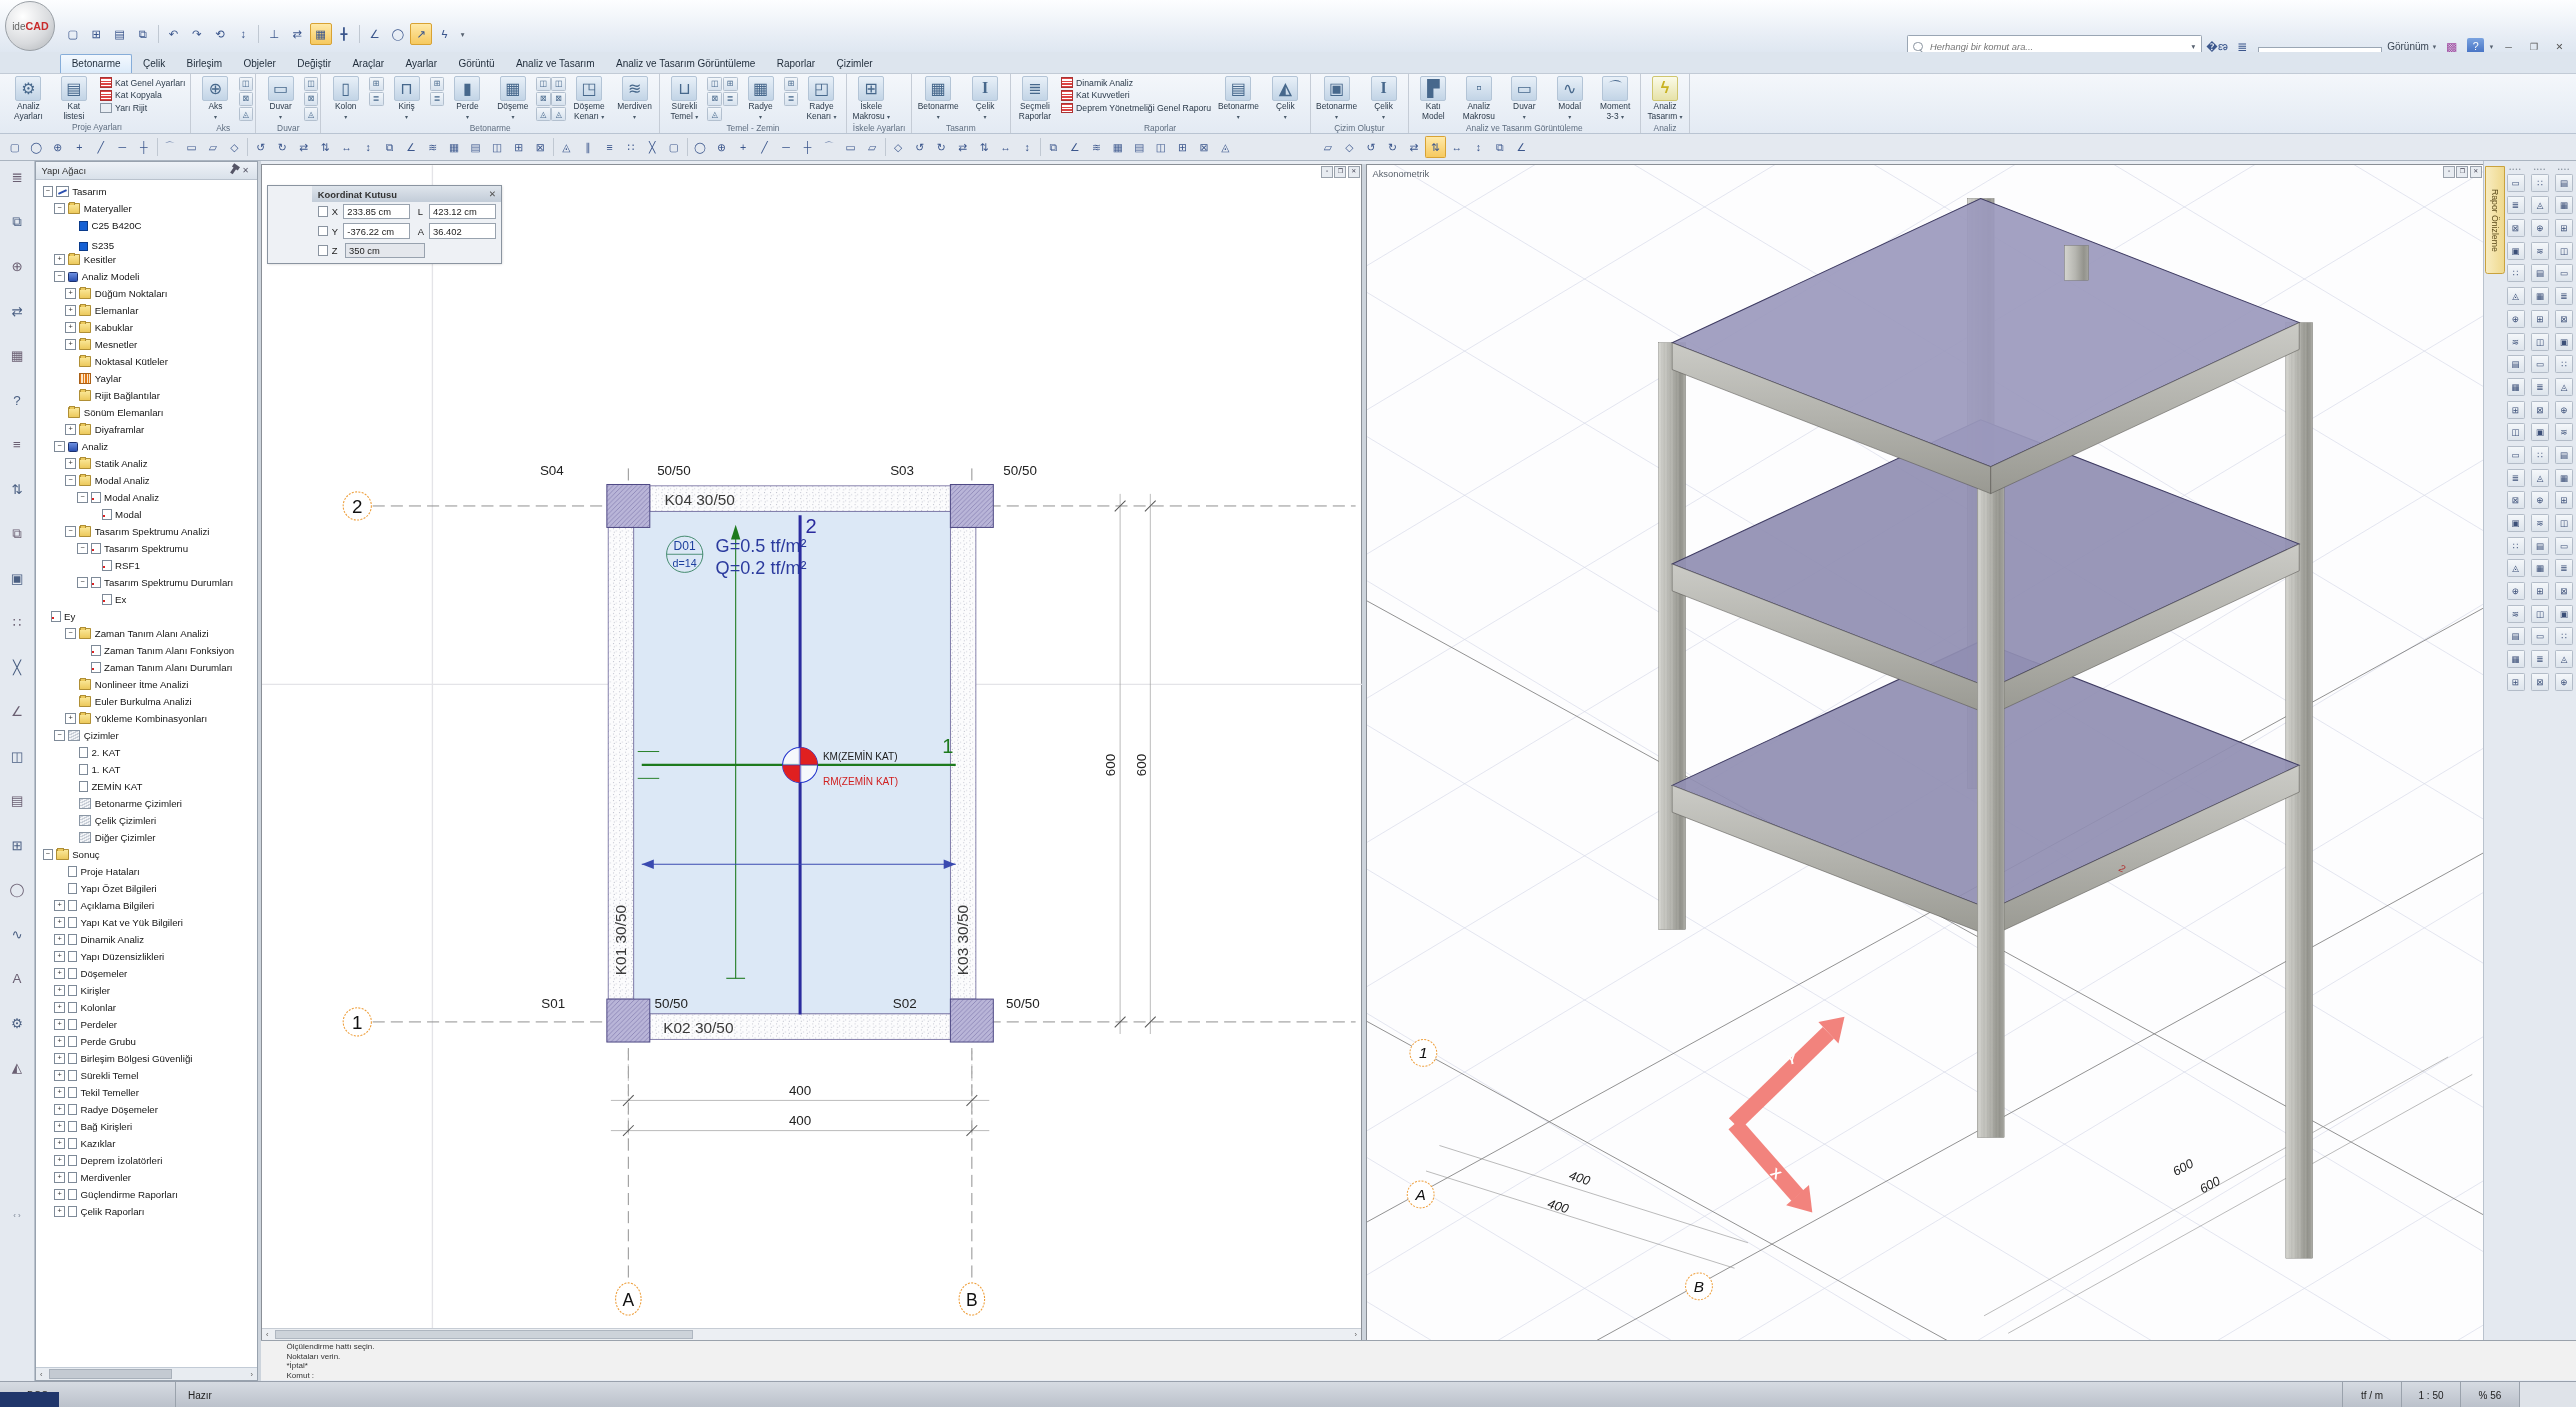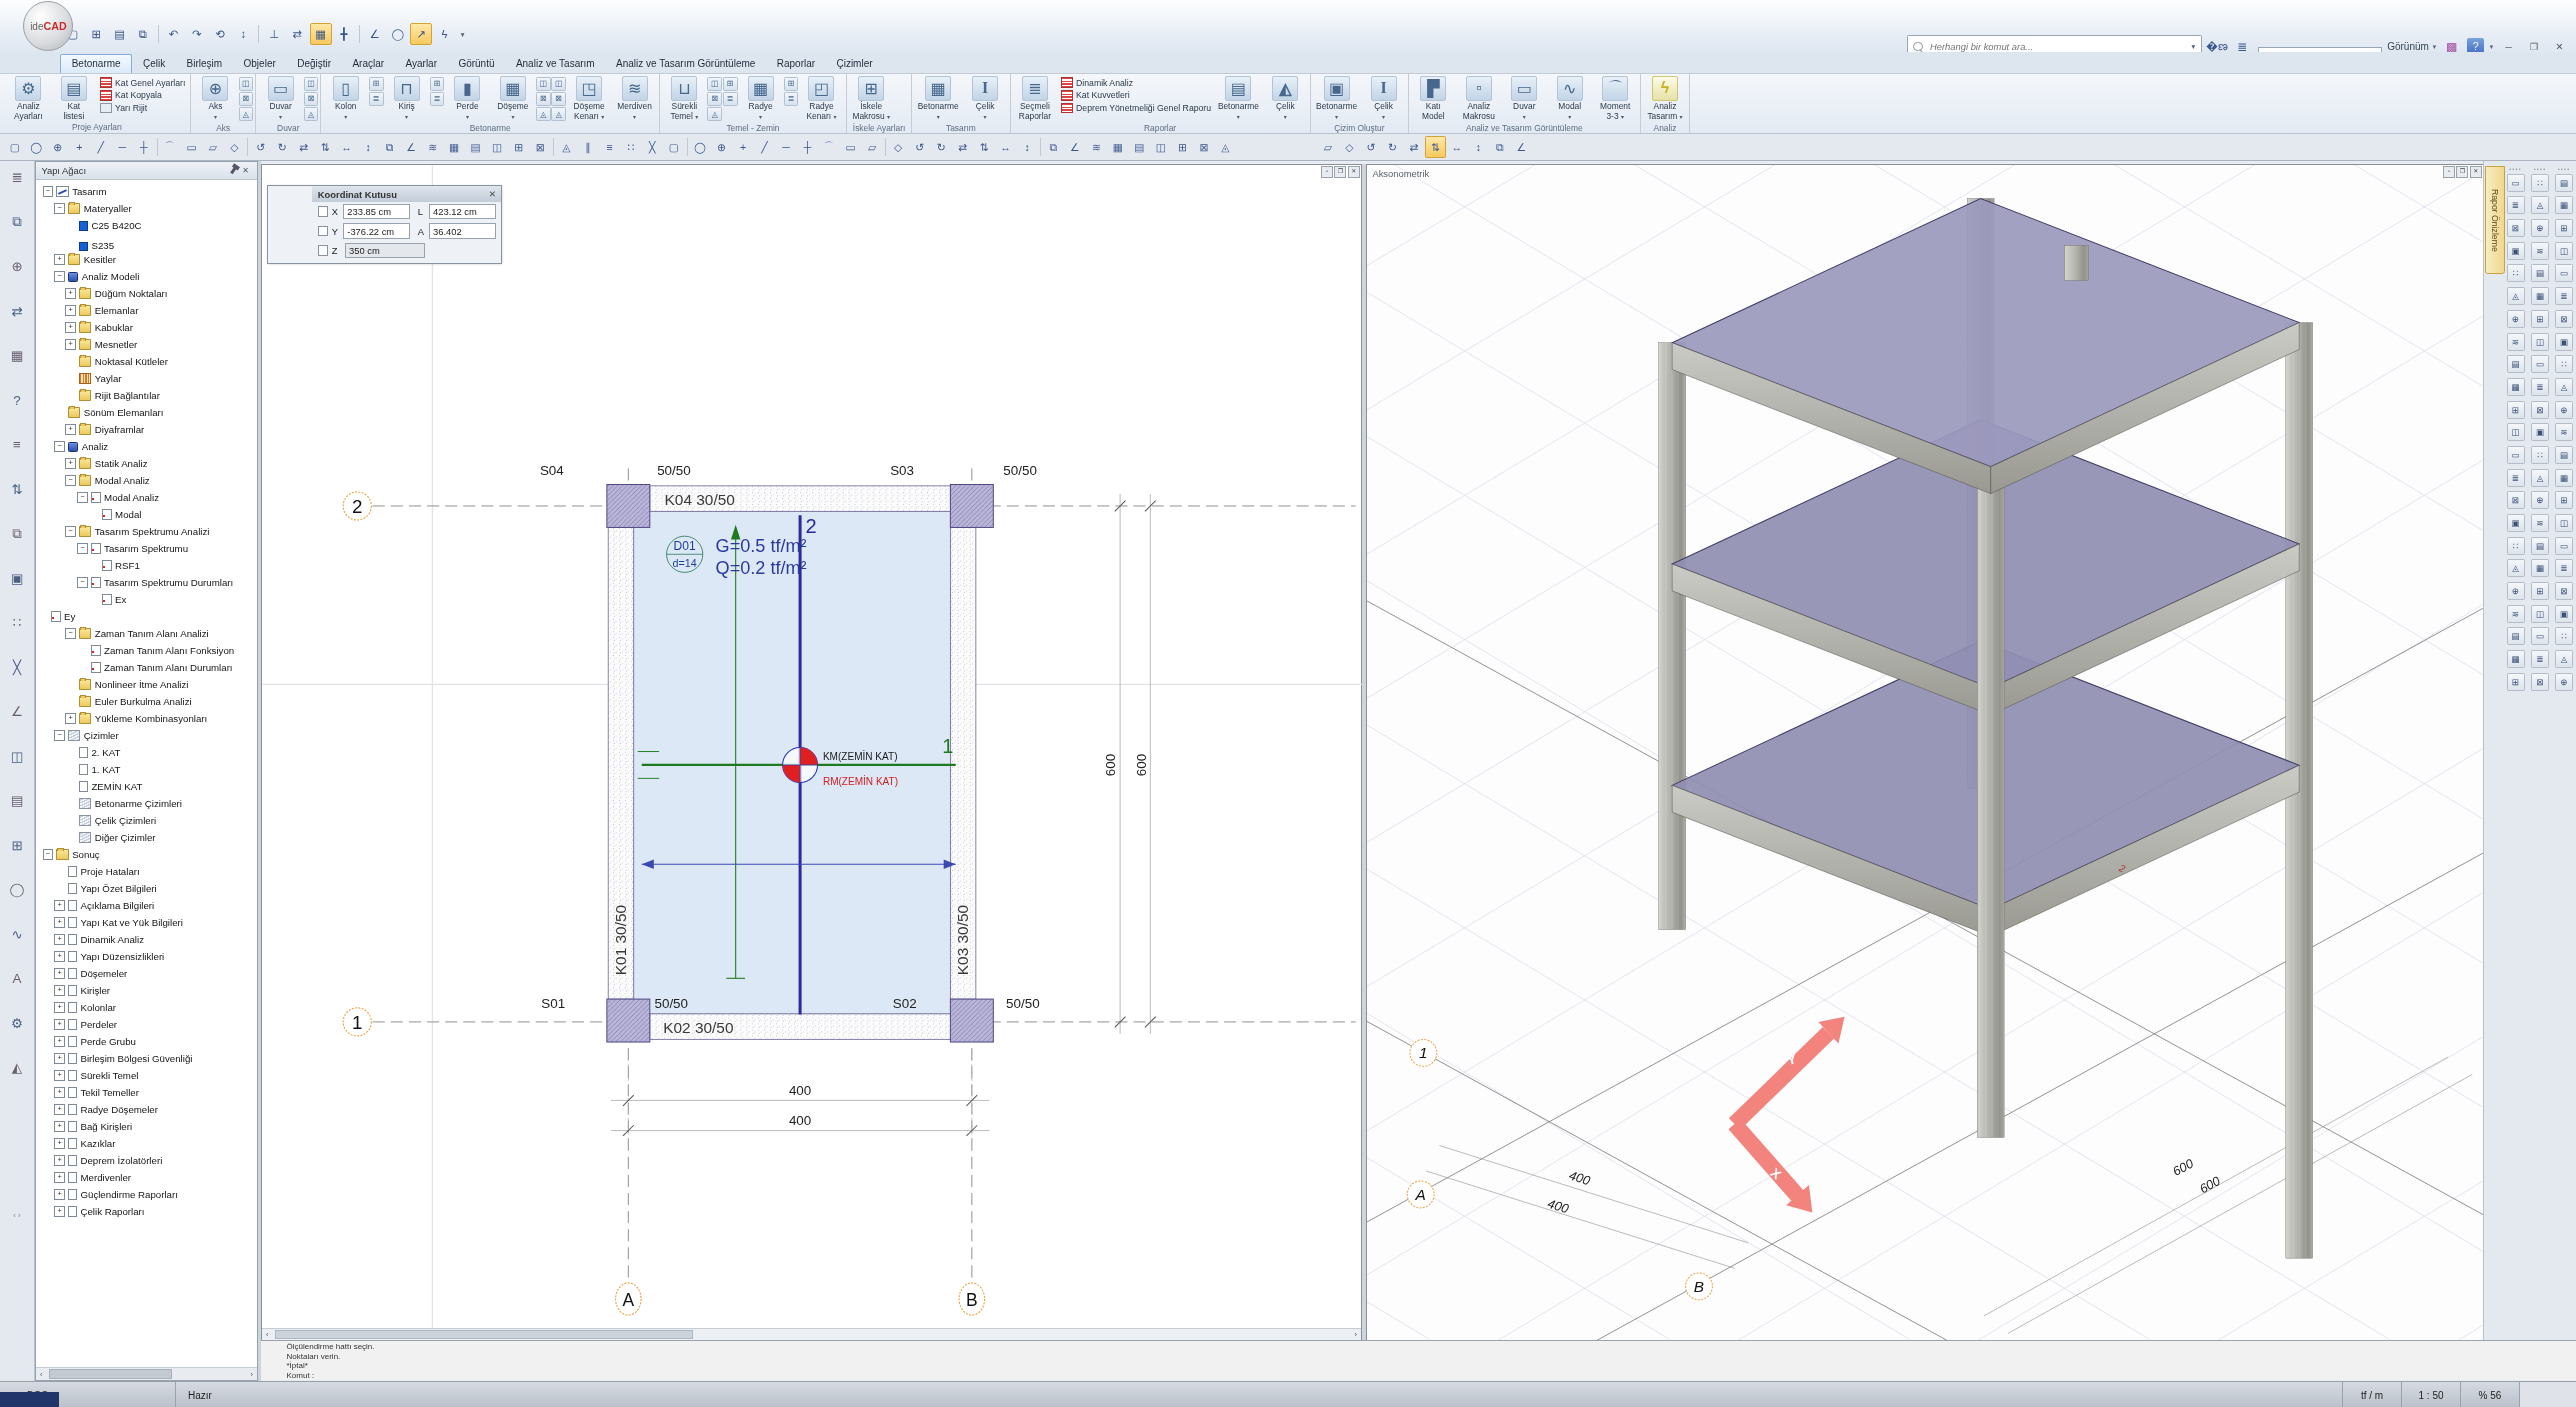--- a/index.html
+++ b/index.html
@@ -3,21 +3,21 @@
 <meta charset="utf-8">
 <style>
   html,body{margin:0;padding:0;background:#9aa0a8;}
   #app{position:relative;width:2576px;height:1407px;background:#e9edf3;
        font-family:"Liberation Sans",sans-serif;overflow:hidden;color:#222;}
   
   #header{position:absolute;left:0;top:0;width:2576px;height:52px;
           background:linear-gradient(#fdfeff,#e7edf5 70%,#dfe7f1);border-bottom:0.7px solid #c2cbd6;}
   #logo{position:absolute;left:5.4px;top:1.3px;width:48px;height:48px;border-radius:50%;
         background:radial-gradient(circle at 35% 30%,#ffffff,#d8dadd 60%,#aeb2b6);
-        border:0.7px solid #9aa0a6;display:flex;align-items:center;justify-content:center;z-index:5;margin-left:18px;}
+        border:0.7px solid #9aa0a6;display:flex;align-items:center;justify-content:center;z-index:5;}
   #logo .ide{font-size:10px;color:#666;}
   #logo .cad{font-size:10.7px;color:#c92a2a;font-weight:bold;}
   #apptitle{position:absolute;left:604px;right:604px;top:5.4px;text-align:center;
             font-size:10px;color:#333;white-space:nowrap;}
   #qarow{position:absolute;left:62px;top:20px;height:28px;display:flex;align-items:center;gap:1.3px;}
   .qai{width:20px;height:20px;display:flex;align-items:center;justify-content:center;
        font-size:11.4px;color:#3b568c;border:0.7px solid transparent;border-radius:2px;}
   .qai.hl{background:linear-gradient(#ffe9a8,#f6c95f);border-color:#d8a233;}
   .qsep{width:0.7px;height:17.4px;background:#c0c8d2;margin:0 2.7px;}
   .qcaret{font-size:7.4px;color:#55606e;margin-left:4px;}

